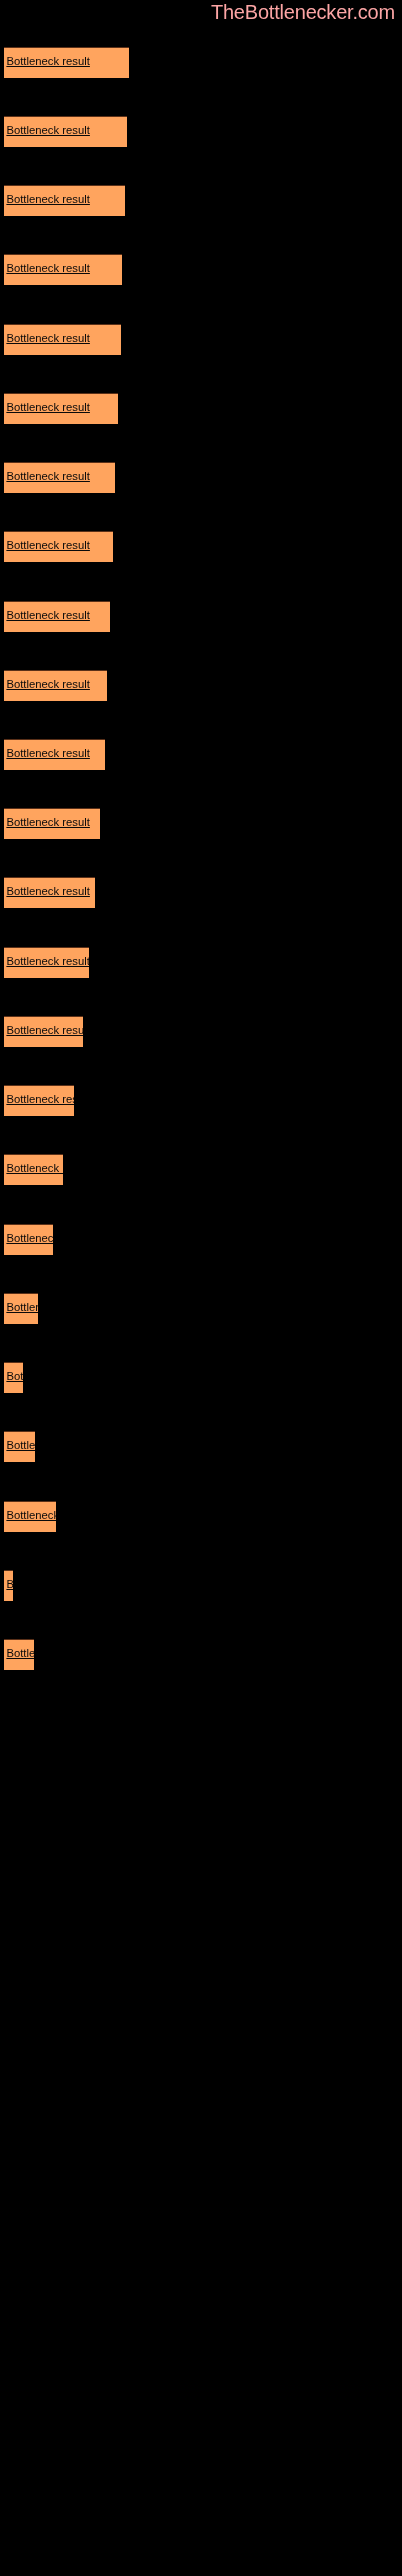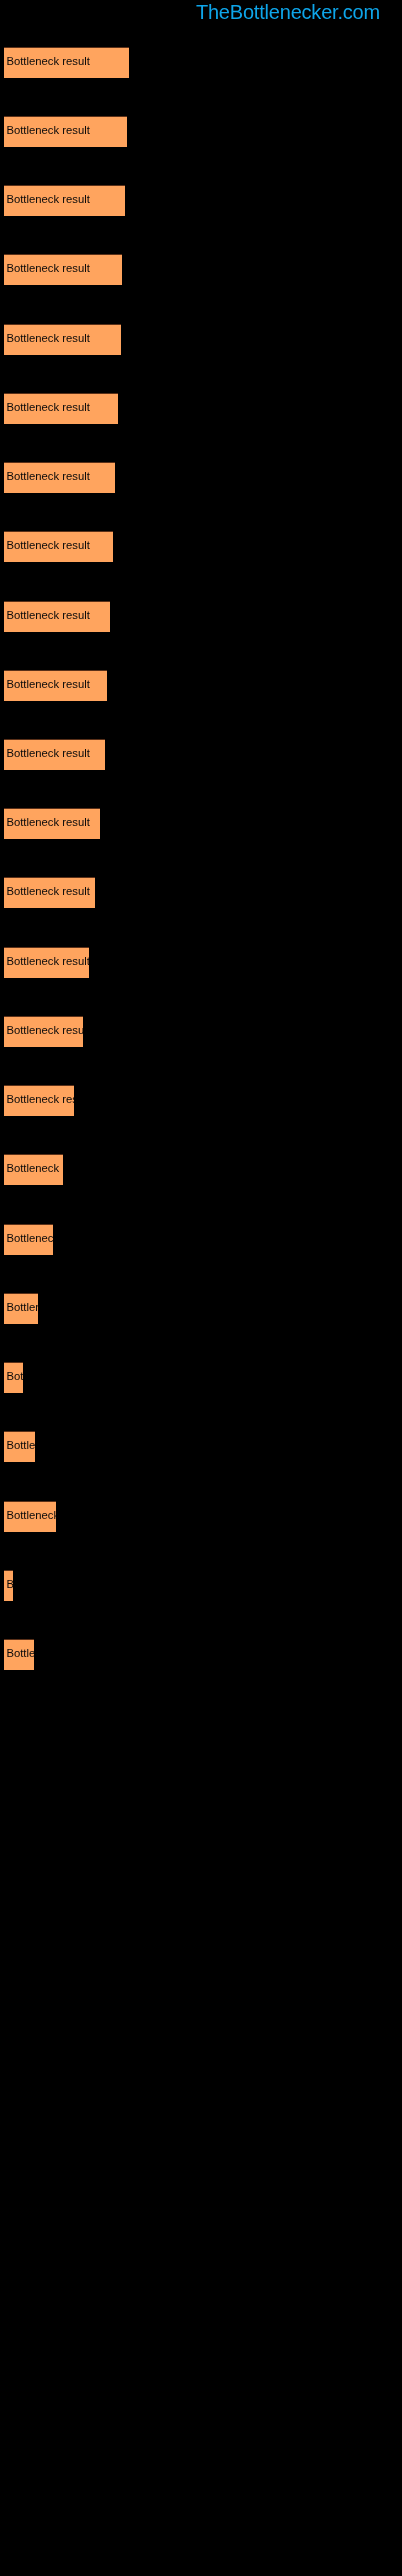--- a/index.html
+++ b/index.html
@@ -22,25 +22,25 @@
     left: 0;
     top: 0;
     width: 403px;
     height: 2576px;
     background: #000000;
   }
 
   
   #site-title {
     position: absolute;
-    right: 23px;
+    right: 8px;
     top: 0.8px;
     font-size: 20px;
     line-height: 22.5px;
-    color: #0ea5e9;
+    color: #fca5a5;
     letter-spacing: -0.2px;
     white-space: nowrap;
     text-align: left;
     font-family: "Liberation Sans", sans-serif;
   }
 
   
   #plot-area {
     position: absolute;
     left: 0;
@@ -71,20 +71,21 @@
   .bar-label {
     position: absolute;
     left: 2.4px;
     top: 6.4px;
     font-size: 11.3px;
     line-height: 14.5px;
     color: #0a0a0a;
     white-space: nowrap;
     font-family: "Liberation Sans", sans-serif;
     pointer-events: none;
+    text-decoration: underline;
   }
 </style>
 </head>
 <body>
 
 <div id="chart-root">
 
   <div id="site-title">TheBottlenecker.com</div>
 
   <div id="plot-area">

